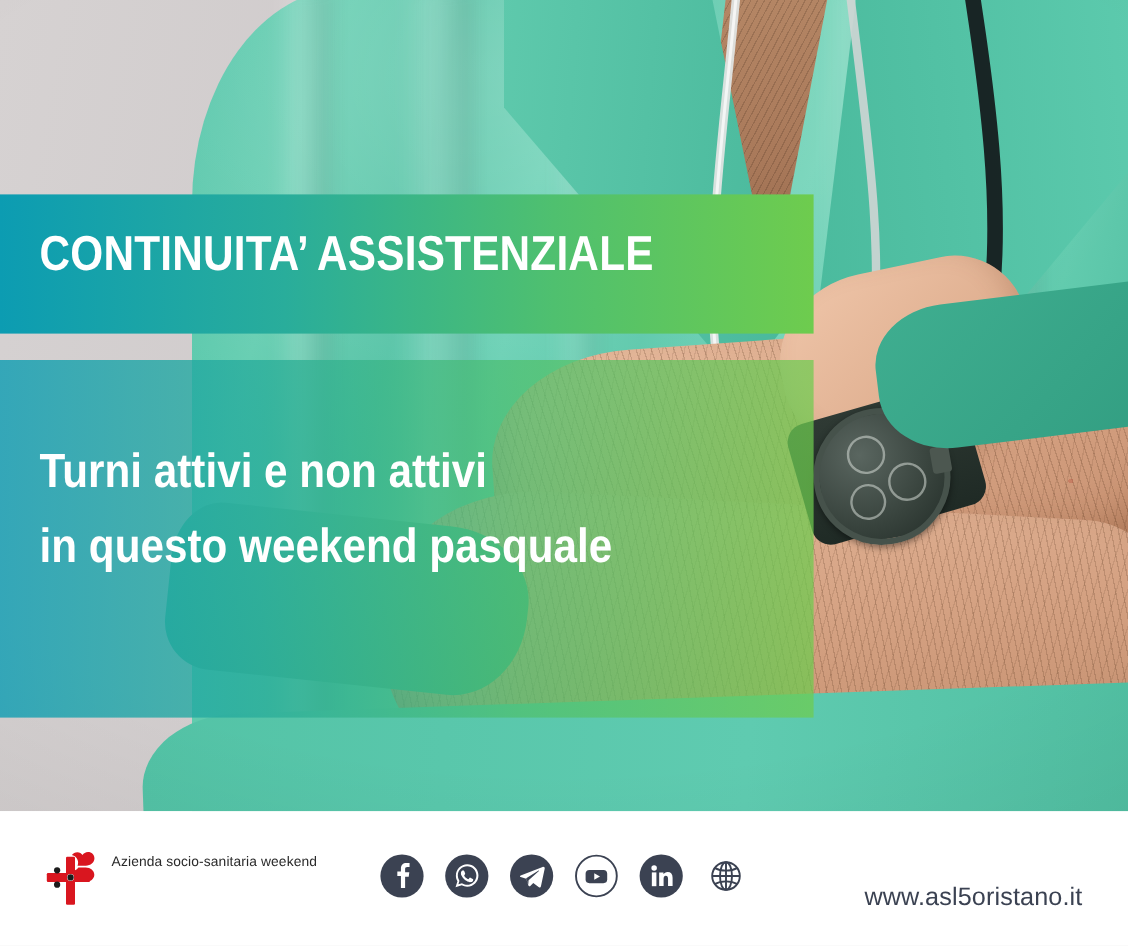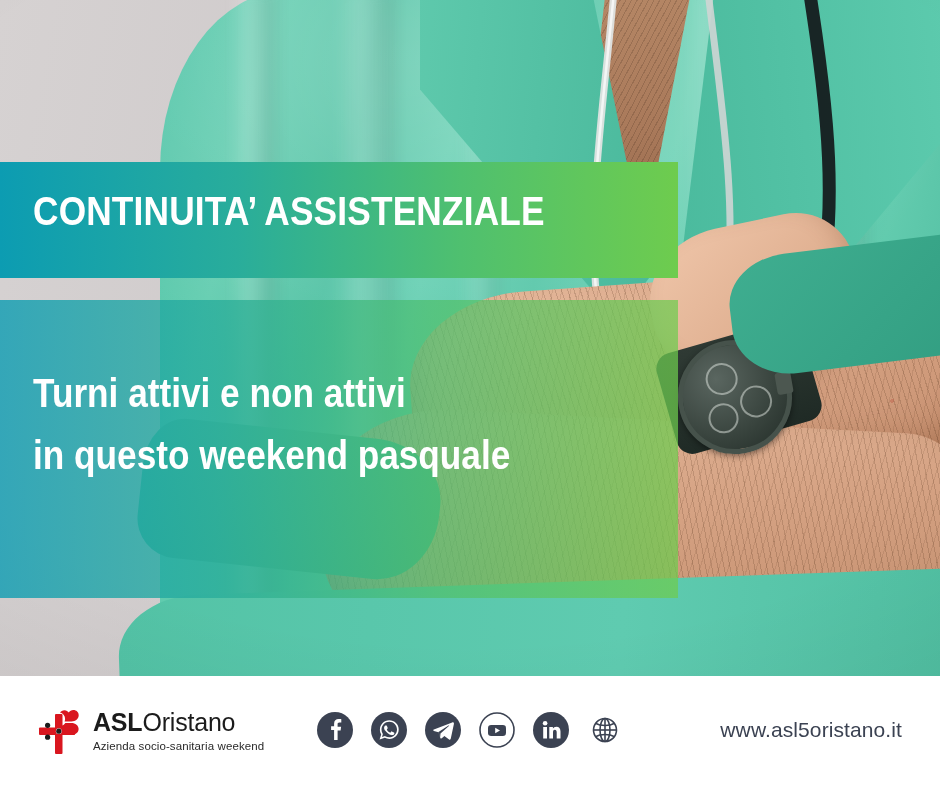--- a/index.html
+++ b/index.html
@@ -395,21 +395,21 @@
     top: 711px;
     display: flex;
     align-items: center;
     gap: 16px;
   }
   .soc { width: 38px; height: 38px; display: block; }
 
   .site-url {
     position: absolute;
     right: 38px;
-    top: 718px;
+    top: 736px;
     font-size: 21px;
     font-weight: 400;
     color: #3b4252;
     letter-spacing: 0.1px;
     white-space: nowrap;
   }
 </style>
 </head>
 <body>
 
@@ -490,23 +490,20 @@
         <circle cx="20.8" cy="25.2" r="2.9"></circle>
         <circle cx="9.2" cy="19.0" r="0"></circle>
       </g>
       <g fill="#1b1b1b">
         <circle cx="20.8" cy="25.2" r="2.6"></circle>
         <circle cx="9.6" cy="19.3" r="2.6"></circle>
         <circle cx="9.6" cy="31.2" r="2.6"></circle>
       </g>
     </svg>
     <div class="brand-words">
-      <div class="brand-title">
-        <span class="b-bold">ASL</span><span class="b-light">Oristano</span>
-      </div>
       <div class="brand-sub">Azienda socio-sanitaria weekend</div>
     </div>
   </div>
 
   <div class="socials">
 
     <svg class="soc" viewBox="0 0 38 38">
       <circle cx="19" cy="19" r="18" fill="#3b4252"></circle>
       <path d="M21.6 19.6h3.0l0.5-3.8h-3.5v-2.4c0-1.1 0.3-1.8 1.9-1.8h1.8V8.2c-0.3 0-1.4-0.1-2.7-0.1-2.7 0-4.5 1.6-4.5 4.6v2.6h-3.0v3.8h3.0v9.8h3.5z" fill="#ffffff"></path>
     </svg>

